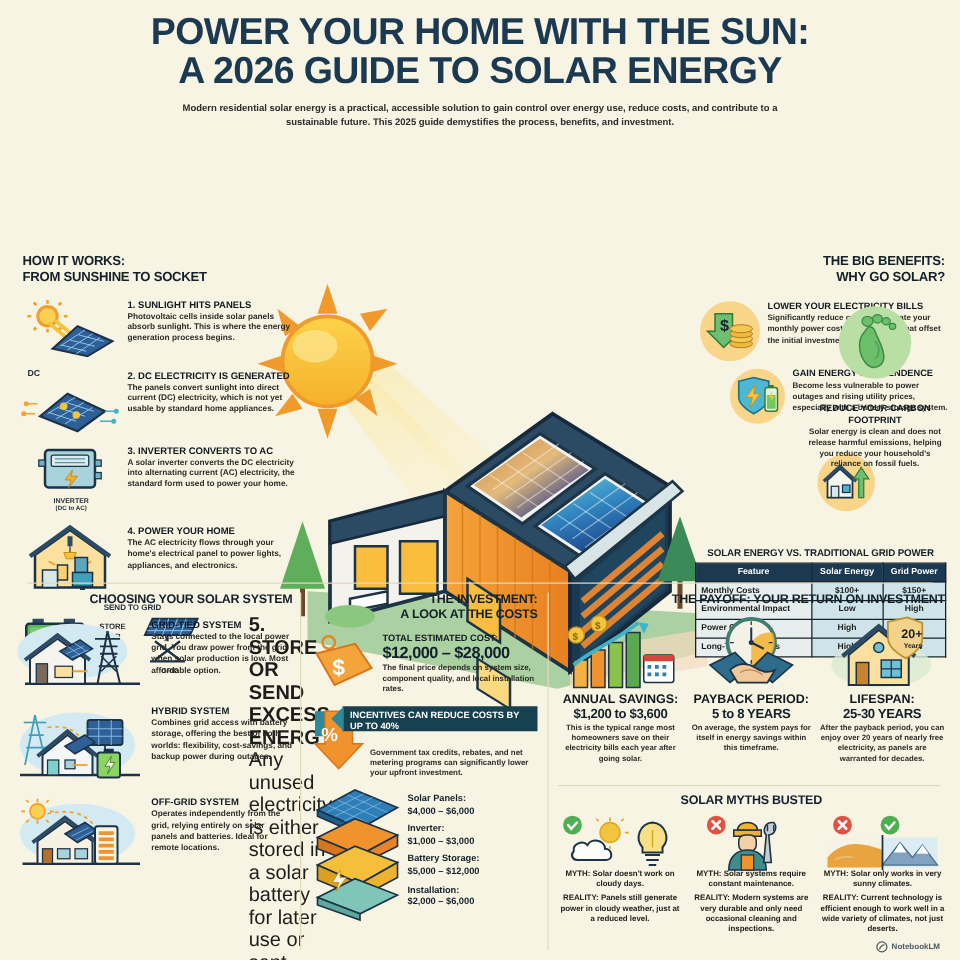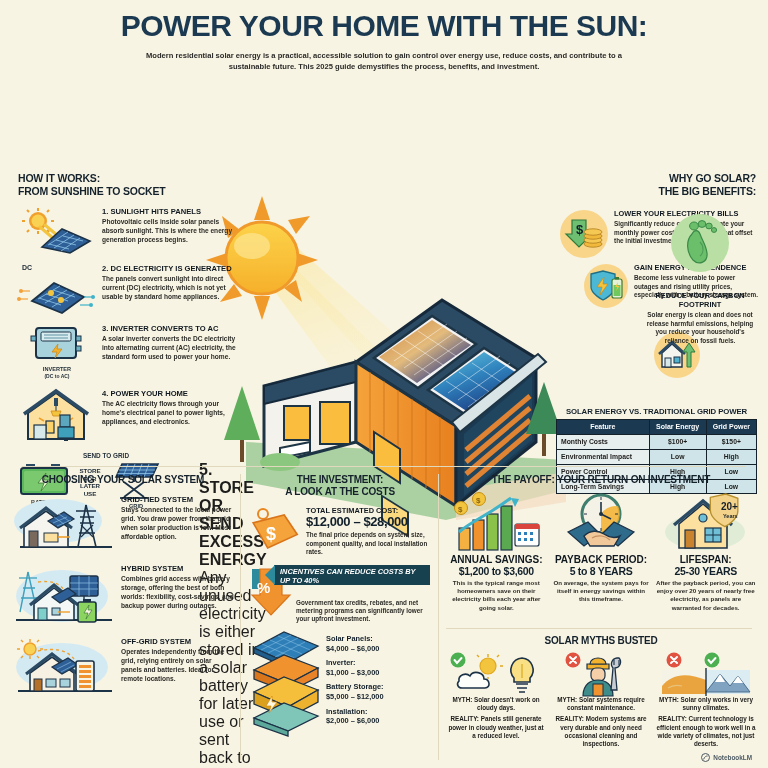--- a/index.html
+++ b/index.html
@@ -82,37 +82,37 @@
 
   
   .hdiv{ position:absolute; left:22px; right:22px; height:1px; background:#e0d9be; }
   .vdiv{ position:absolute; width:1px; background:#e0d9be; }
 
   
   .bottom{ position:absolute; left:0; top:470px; width:768px; height:298px; }
   .bl{ position:absolute; left:12px; top:4px; width:222px; }
   .bm{ position:absolute; left:250px; top:4px; width:180px; }
   .br{ position:absolute; left:446px; top:4px; width:310px; }
-  .bl .sec-head,.bm .sec-head,.br .sec-head{ text-align:center; font-size:10px; }
+  .bl .sec-head,.bm .sec-head,.br .sec-head{ text-align:right; font-size:10px; }
 
   .sys{ display:flex; gap:5px; align-items:flex-start; margin-top:9px; }
   .sys .art{ flex:0 0 104px; }
   .sys h4{ font-size:7.6px; font-weight:bold; color:#10181f; }
   .sys p{ font-size:6.6px; font-weight:bold; color:#2c2c27; line-height:1.36; margin-top:2px; }
 
   .cost-row{ display:flex; gap:6px; margin-top:8px; align-items:flex-start; }
   .cost-row .lbl{ font-size:7.4px; font-weight:bold; color:#10181f; }
   .cost-row .big{ font-size:13px; font-weight:bold; color:#11202b; letter-spacing:-0.4px; line-height:1.1;}
   .cost-row p{ font-size:6.3px; font-weight:bold; color:#2c2c27; line-height:1.34; margin-top:2px; }
 
   .banner{ position:relative; margin-top:8px; height:36px; }
   .banner .ribbon{
     position:absolute; left:24px; top:0; right:0; height:20px;
     background:#17414f; color:#fff; font-size:7.4px; font-weight:bold;
-    padding:2px 6px; line-height:1.24;font-style:italic;
+    padding:2px 6px; line-height:1.24;
   }
   .banner .ribbon::before{
     content:""; position:absolute; left:-14px; top:0; border:10px solid transparent;
     border-right-color:#2d8a9c; border-left-width:5px;
   }
   .incentive-note{ font-size:6.3px; font-weight:bold; color:#2c2c27; line-height:1.34; }
 
   .stack-list{ margin-top:4px; }
   .stack-item{ font-size:7.4px; font-weight:bold; color:#13202a; line-height:1.3; }
 
@@ -131,20 +131,21 @@
   svg{ display:block; overflow:visible; }
 </style>
 </head>
 <body>
 
 <div class="page">
 
   <div class="header">
     <div class="title">
       <span class="l1">POWER YOUR HOME WITH THE SUN:</span>
+      <span class="l2">A 2026 GUIDE TO SOLAR ENERGY</span>
     </div>
     <div class="subtitle">Modern residential solar energy is a practical, accessible solution to gain control over energy use, reduce costs, and contribute to a sustainable future. This 2025 guide demystifies the process, benefits, and investment.</div>
   </div>
 
   <div class="top-band">
 
     <div class="hero">
       <svg width="360" height="352" viewBox="0 0 360 352">
         <defs>
           <linearGradient id="sunG" x1="0" y1="0" x2="0" y2="1">
@@ -416,22 +417,22 @@
           <div class="body" style="padding-top:0">
             <h4>5. STORE OR SEND EXCESS ENERGY</h4>
             <p>Any unused electricity is either stored in a solar battery for later use or sent back to the power grid.</p>
           </div>
         </div>
       </div>
     </div>
 
     <div class="col-right">
       <div class="sec-head">
+        <div>THE BIG BENEFITS:</div>
         <div>WHY GO SOLAR?</div>
-        <div>THE BIG BENEFITS:</div>
       </div>
 
       <div class="benefit b1">
         <div class="circ amber" style="flex:0 0 48px;width:48px;height:48px">
           <svg width="38" height="32" viewBox="0 0 38 32">
             <path d="M4 2 h14 v14 h6 L11 29 L-2 16 h6 z" transform="translate(3,0)" fill="#6fbf73" stroke="#2f7a3c" stroke-width="1.2"></path>
             <text x="11" y="16" font-size="13" font-weight="bold" fill="#14212b" font-family="Liberation Sans, sans-serif">$</text>
             <g stroke="#b07c1e" stroke-width=".8">
               <ellipse cx="28" cy="26" rx="9" ry="3.2" fill="#f0b93c"></ellipse>
               <ellipse cx="28" cy="22" rx="9" ry="3.2" fill="#f5c854"></ellipse>

